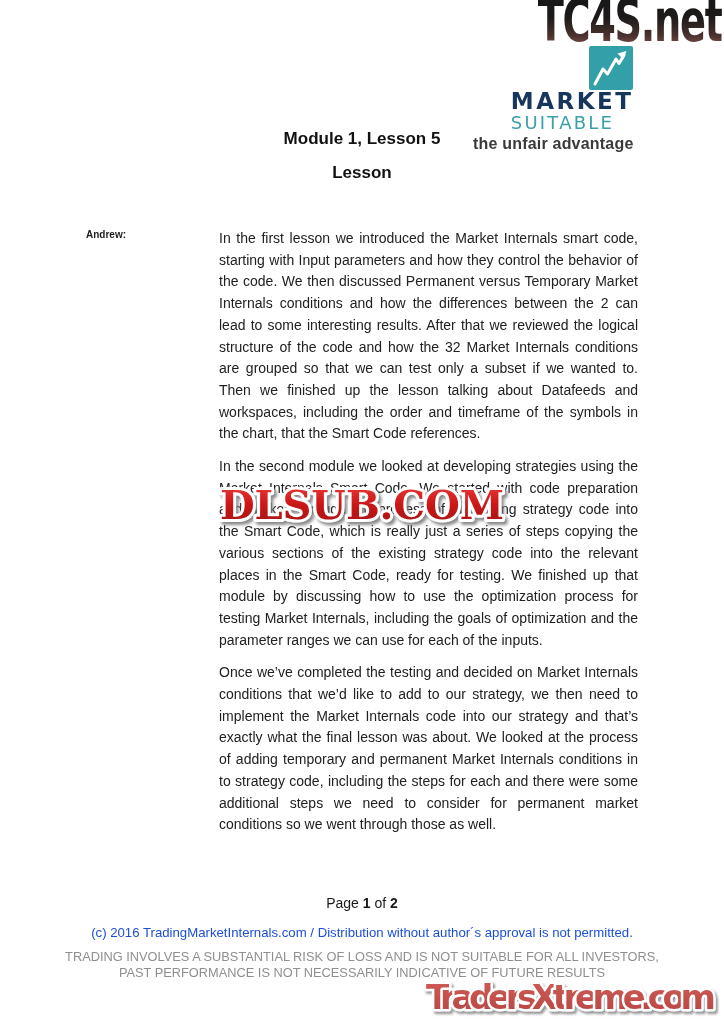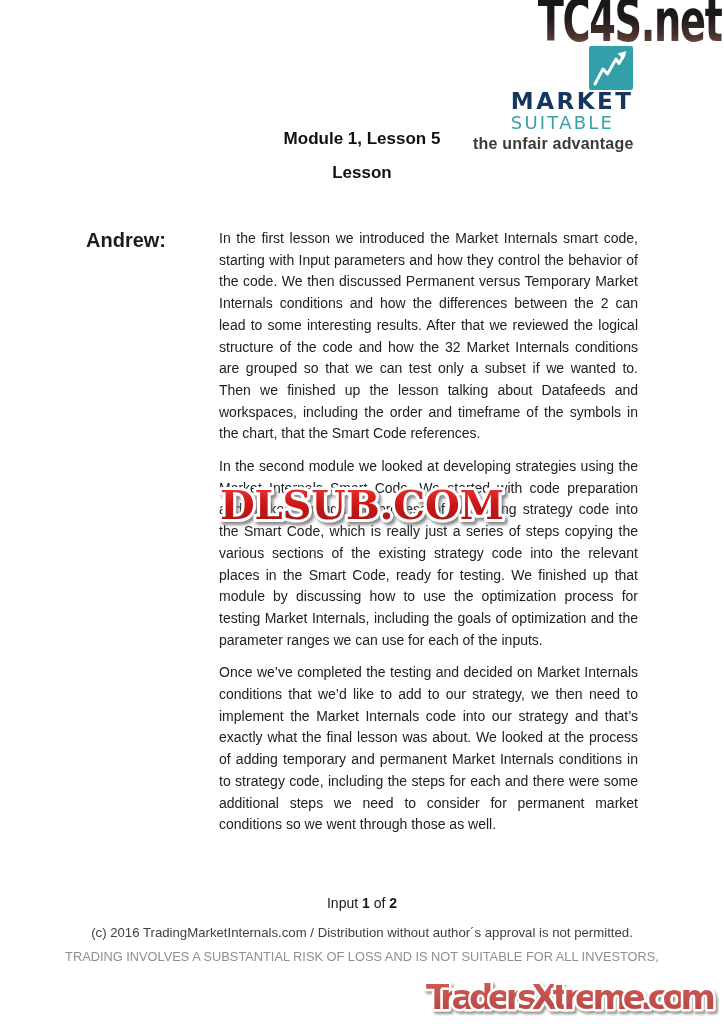--- a/index.html
+++ b/index.html
@@ -37,34 +37,34 @@
   .logo-tagline{
     font-family:Liberation Sans, sans-serif;font-weight:bold;
     font-size:16px;letter-spacing:0.2px;color:#3a3a3a;margin-top:3px;white-space:nowrap;
   }
   
   .doc-title{position:absolute;left:0;width:100%;text-align:center;
     font-weight:bold;font-size:17px;color:#111;}
   .doc-title.t1{top:129px;}
   .doc-title.t2{top:163px;}
   
-  .speaker{position:absolute;left:86px;top:229px;font-weight:bold;font-size:20px;color:#1c1c1c;}
+  .speaker{position:absolute;left:86px;top:229px;font-weight:bold;font-size:10px;color:#1c1c1c;}
   .paragraphs{position:absolute;left:219px;top:228px;width:419px;}
   .paragraphs p{
     margin:0 0 11px 0;text-align:justify;
     font-size:14px;line-height:21.7px;color:#212121;
   }
   
   .watermark{position:absolute;left:213px;top:477px;}
   
   .page-num{position:absolute;top:895px;left:0;width:100%;text-align:center;
     font-size:14px;color:#1a1a1a;}
   .page-num b{font-weight:bold;}
   .copyright{position:absolute;top:925px;left:0;width:100%;text-align:center;
-    font-size:13.2px;color:#404040;}
+    font-size:13.2px;color:#1d4ed8;}
   .disclaimer{position:absolute;top:949px;left:0;width:100%;text-align:center;
     font-size:12.8px;line-height:15.5px;color:#8f8f8f;}
   .brand-bottom{position:absolute;top:975px;right:3px;}
 </style>
 </head>
 <body>
 
 <div class="page">
 
   <div class="tc4s">TC4S.net</div>
@@ -107,26 +107,27 @@
         <filter id="wmshadow" x="-20%" y="-20%" width="140%" height="140%">
           <feDropShadow dx="2.5" dy="3" stdDeviation="1.4" flood-color="#777777" flood-opacity="0.85"></feDropShadow>
         </filter>
       </defs>
       <g filter="url(#wmshadow)">
         <text x="149" y="42" text-anchor="middle" textLength="284" font-family="DejaVu Serif, serif" font-weight="bold" font-size="40" stroke="#ffffff" stroke-width="6" paint-order="stroke" stroke-linejoin="round" fill="url(#wmgrad)">DLSUB.COM</text>
       </g>
     </svg>
   </div>
 
-  <div class="page-num"><span>Input </span><b>1</b><span> of </span><b>2</b></div>
+  <div class="page-num"><span>Page </span><b>1</b><span> of </span><b>2</b></div>
 
   <div class="copyright">(c) 2016 TradingMarketInternals.com / Distribution without author´s approval is not permitted.</div>
 
   <div class="disclaimer">
     <div>TRADING INVOLVES A SUBSTANTIAL RISK OF LOSS AND IS NOT SUITABLE FOR ALL INVESTORS,</div>
+    <div>PAST PERFORMANCE IS NOT NECESSARILY INDICATIVE OF FUTURE RESULTS</div>
   </div>
 
   <div class="brand-bottom">
     <svg width="300" height="46" viewBox="0 0 300 46">
       <defs>
         <linearGradient id="txgrad" x1="0" y1="0" x2="0" y2="1">
           <stop offset="0%" stop-color="#d05d58"></stop>
           <stop offset="100%" stop-color="#b64541"></stop>
         </linearGradient>
         <filter id="txshadow" x="-20%" y="-20%" width="140%" height="140%">

